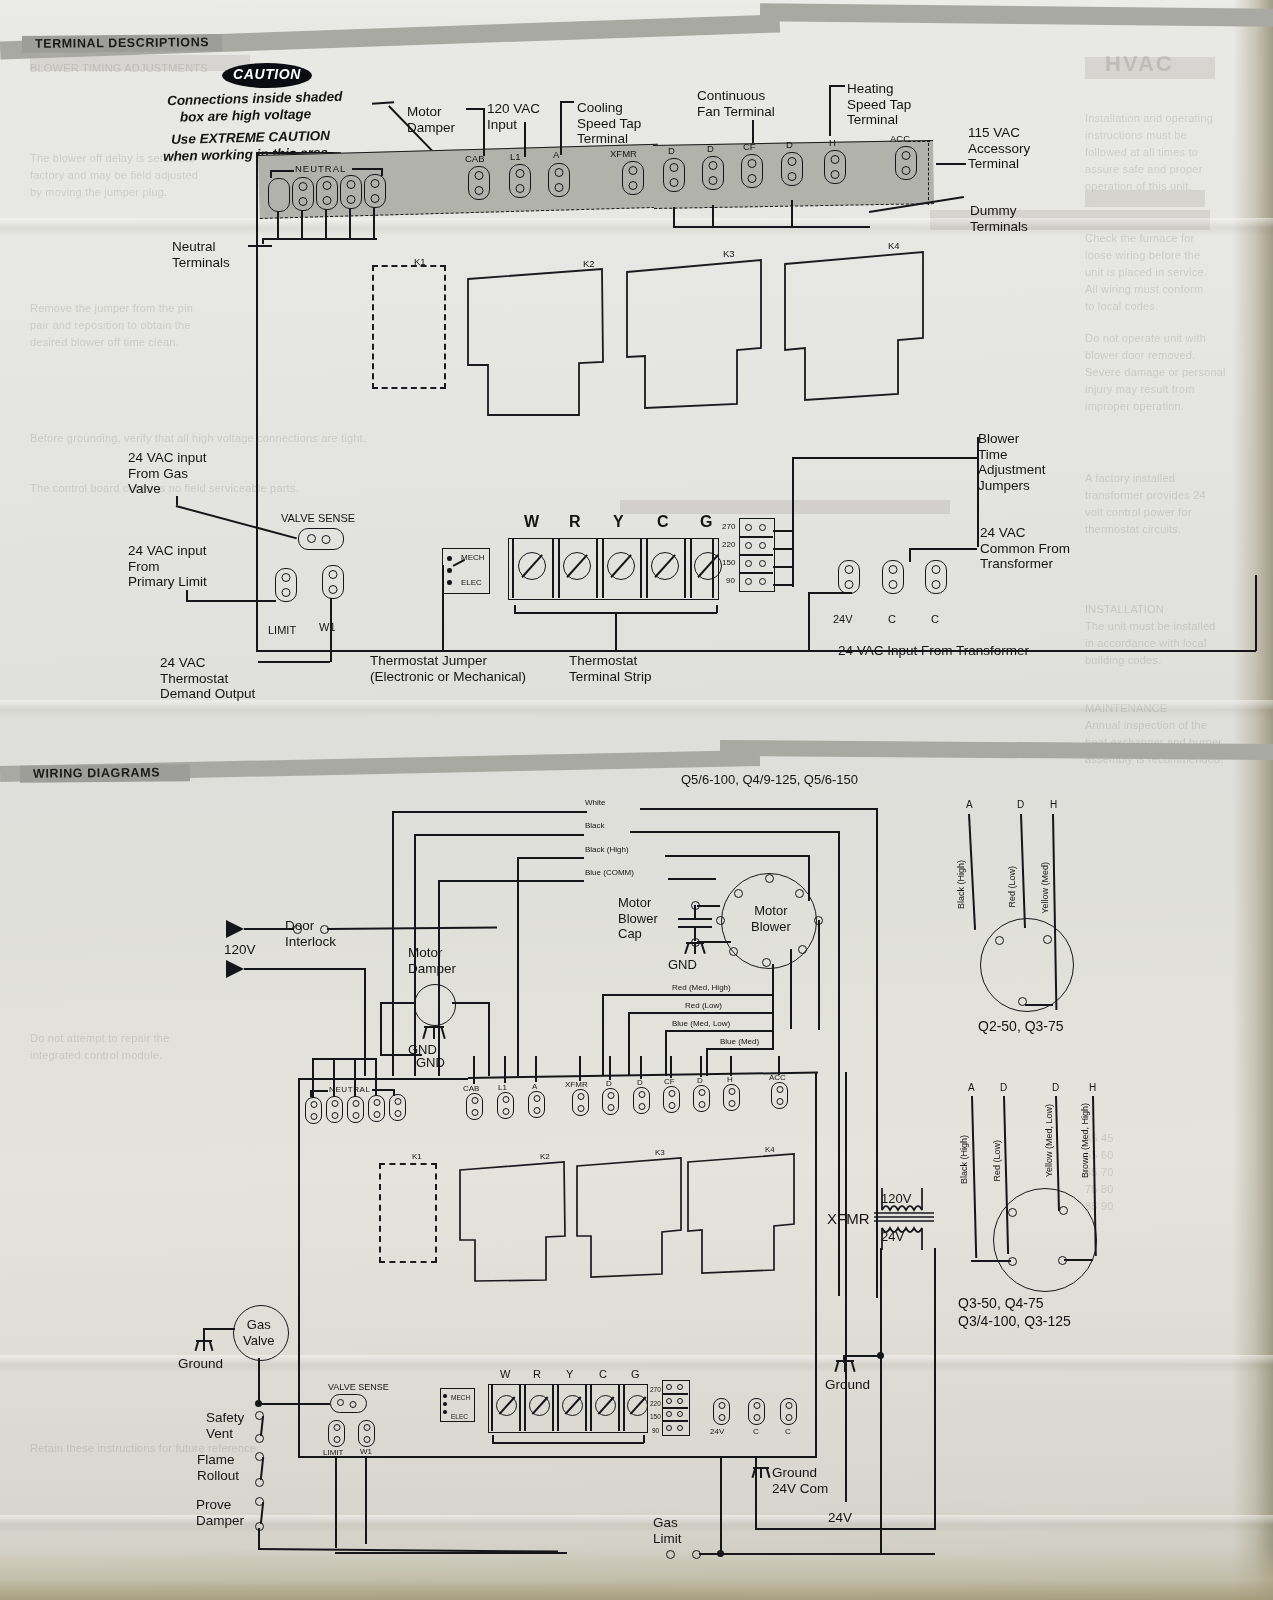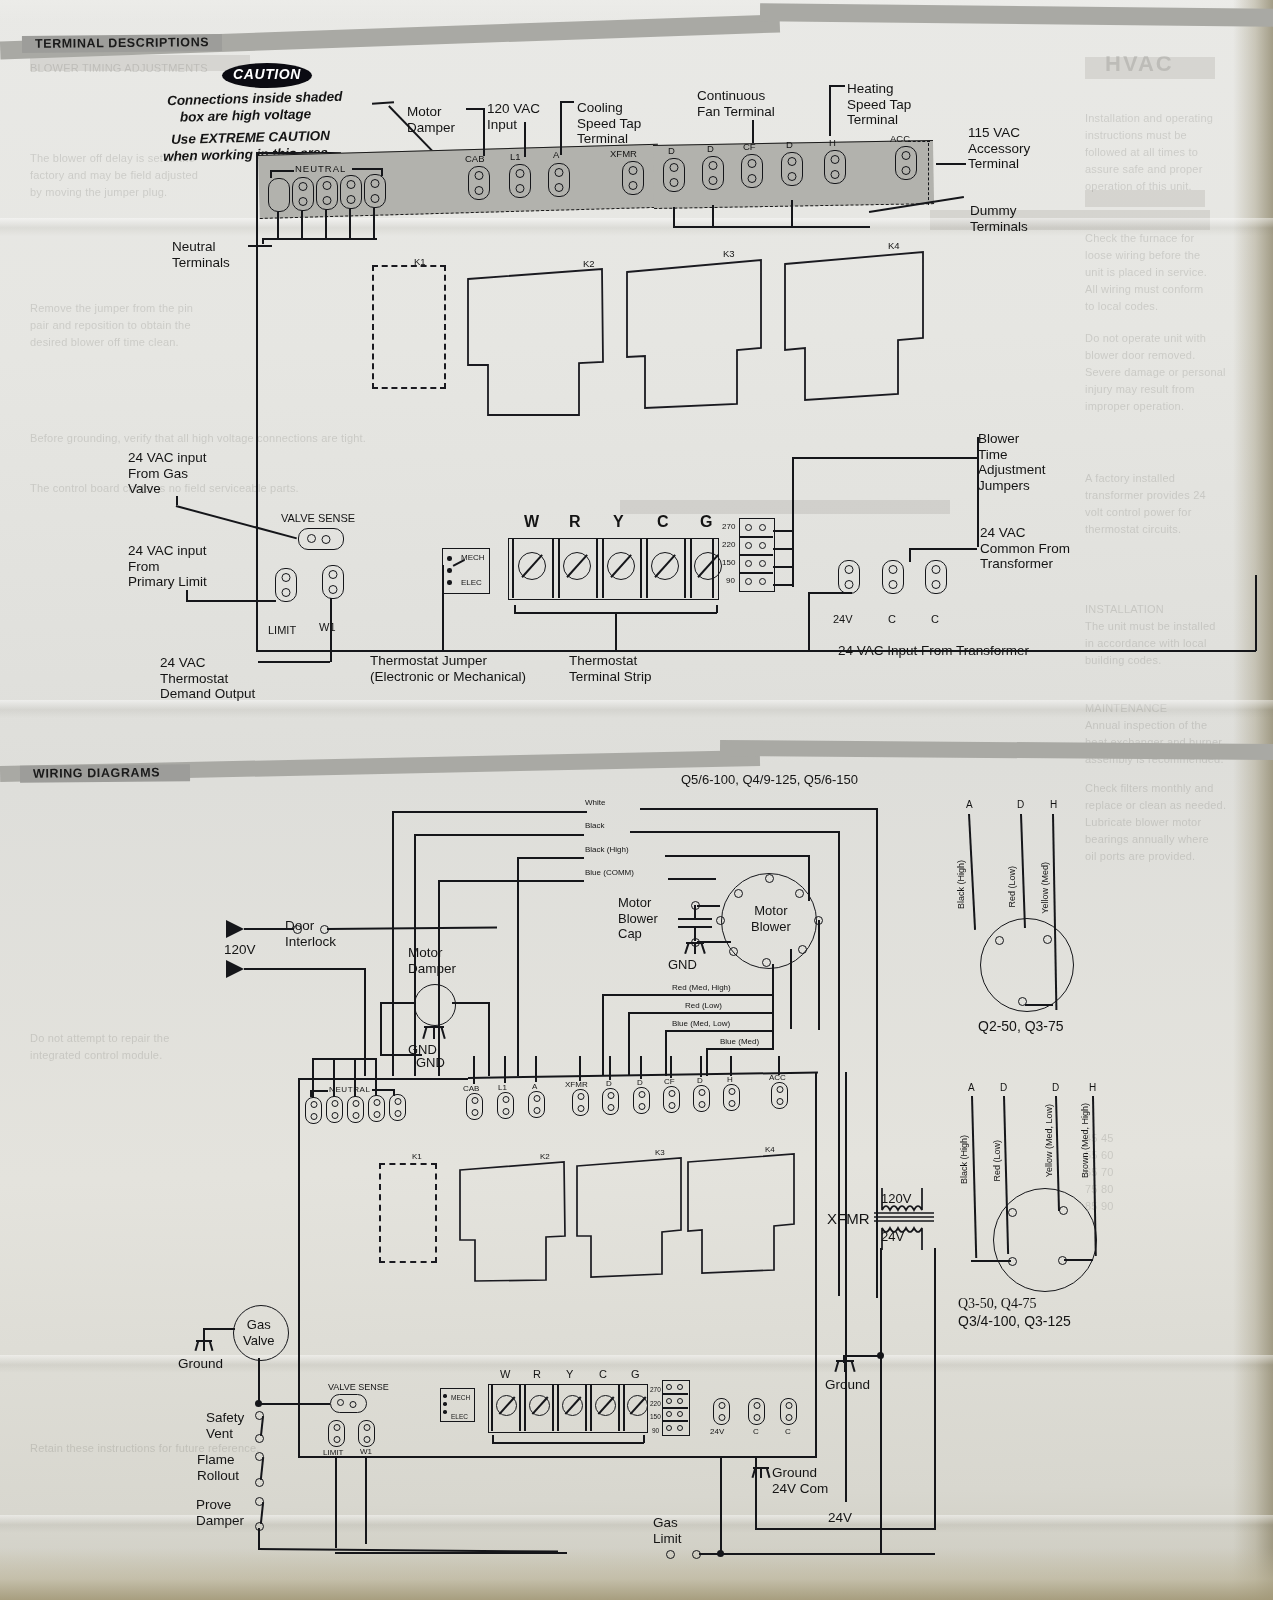--- a/index.html
+++ b/index.html
@@ -218,25 +218,20 @@
 volt control power for
 thermostat circuits.</div>
   <div class="ghost" style="left:1085px;top:593px;margin-top:8px;">INSTALLATION
 The unit must be installed
 in accordance with local
 building codes.</div>
   <div class="ghost" style="left:1085px;top:700px;">MAINTENANCE
 Annual inspection of the
 heat exchanger and burner
 assembly is recommended.</div>
-  <div class="ghost" style="left:1085px;top:780px;">Check filters monthly and
-replace or clean as needed.
-Lubricate blower motor
-bearings annually where
-oil ports are provided.</div>
   <div class="ghost" style="left:1085px;top:1130px;">45 45
 55 60
 65 70
 75 80
 85 90</div>
   <div class="ghost" style="left:30px;top:60px;">BLOWER TIMING ADJUSTMENTS</div>
   <div class="ghost" style="left:30px;top:150px;">The blower off delay is set at the
 factory and may be field adjusted
 by moving the jumper plug.</div>
   <div class="ghost" style="left:30px;top:300px;">Remove the jumper from the pin
@@ -963,16 +958,16 @@
   <div class="t vert tiny" style="left:993px;top:1140px;font-size:9px;">Red (Low)</div>
   <div class="t vert tiny" style="left:1045px;top:1104px;font-size:9px;">Yellow (Med, Low)</div>
   <div class="t vert tiny" style="left:1081px;top:1103px;font-size:9px;">Brown (Med, High)</div>
   <div class="circ" style="left:993px;top:1188px;width:102px;height:102px;"></div>
   <div class="node" style="left:1008px;top:1208px;"></div>
   <div class="node" style="left:1059px;top:1206px;"></div>
   <div class="node" style="left:1008px;top:1257px;"></div>
   <div class="node" style="left:1058px;top:1256px;"></div>
   <div class="ln lnh" style="left:971px;top:1260px;width:40px;"></div>
   <div class="ln lnh" style="left:1064px;top:1259px;width:29px;"></div>
-  <div class="t" style="left:958px;top:1296px;font-size:14px;font-family:Liberation Serif, serif;">Q3-50, Q4-75</div>
+  <div class="t" style="left:958px;top:1296px;font-size:14px;">Q3-50, Q4-75</div>
   <div class="t" style="left:958px;top:1314px;font-size:14px;">Q3/4-100, Q3-125</div>
 
 </div>
 
 </body></html>

